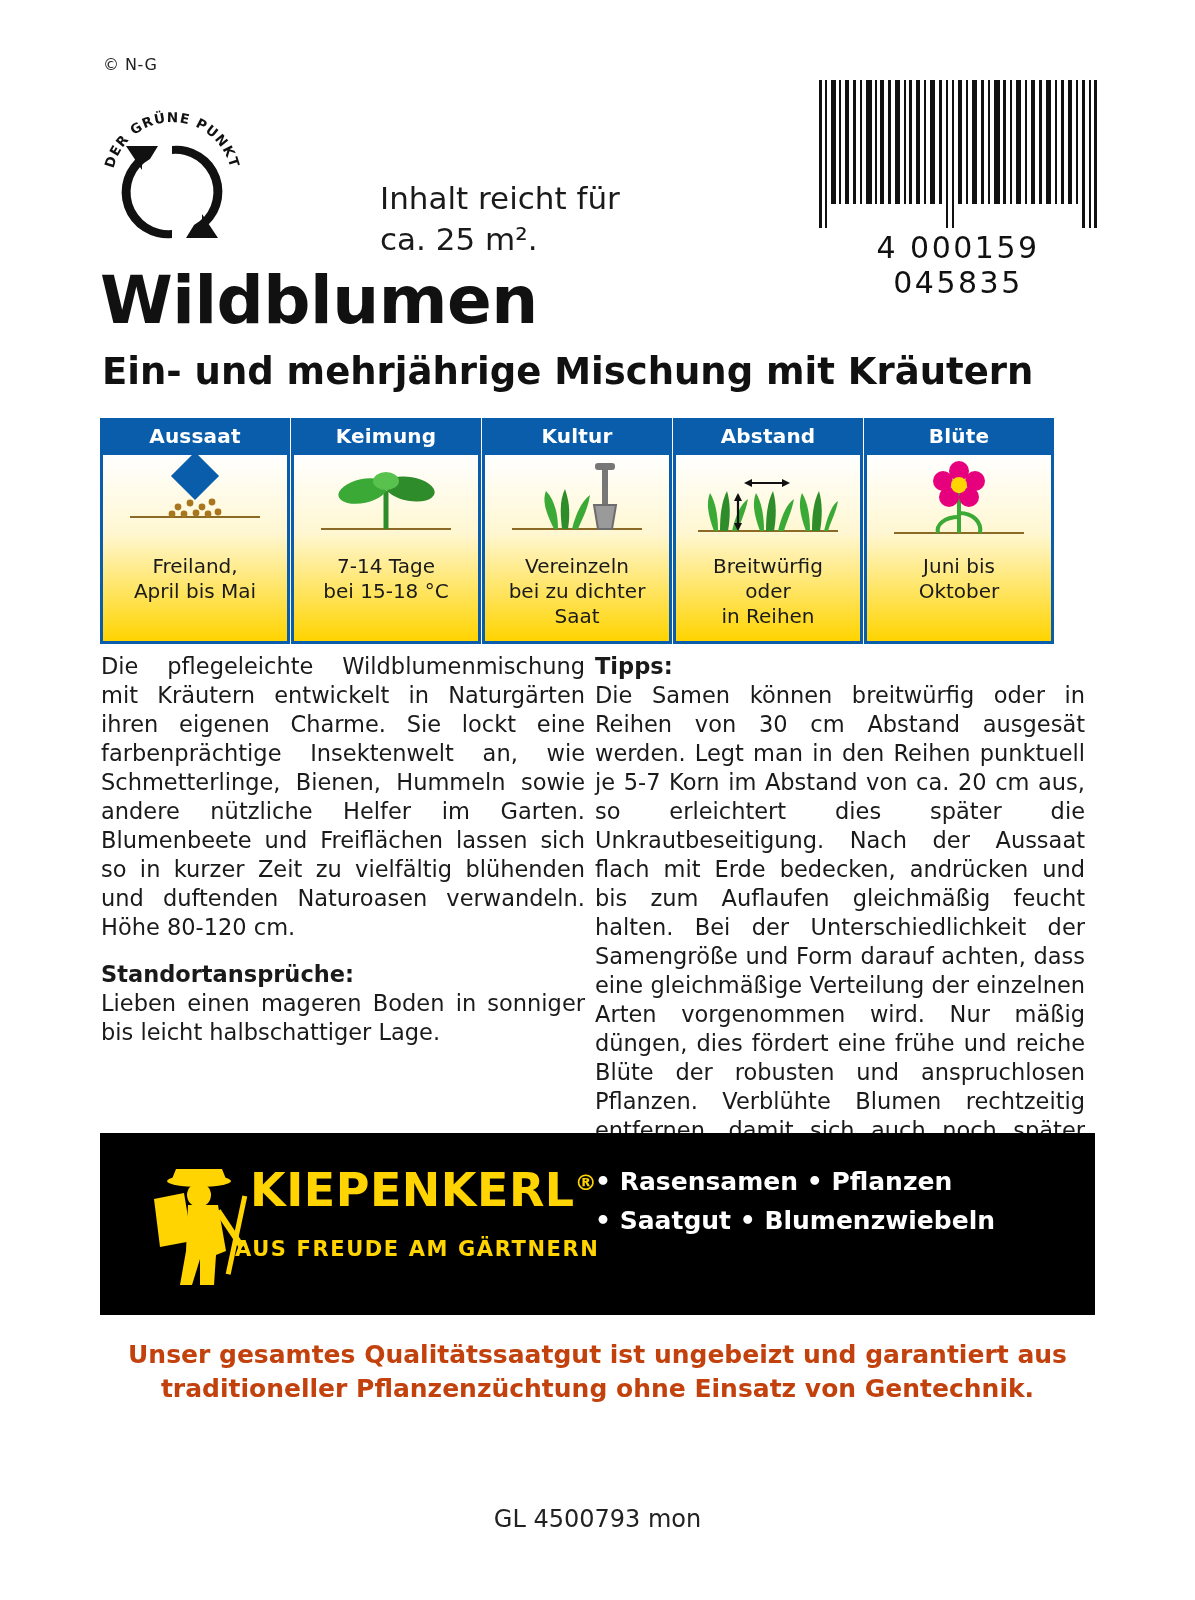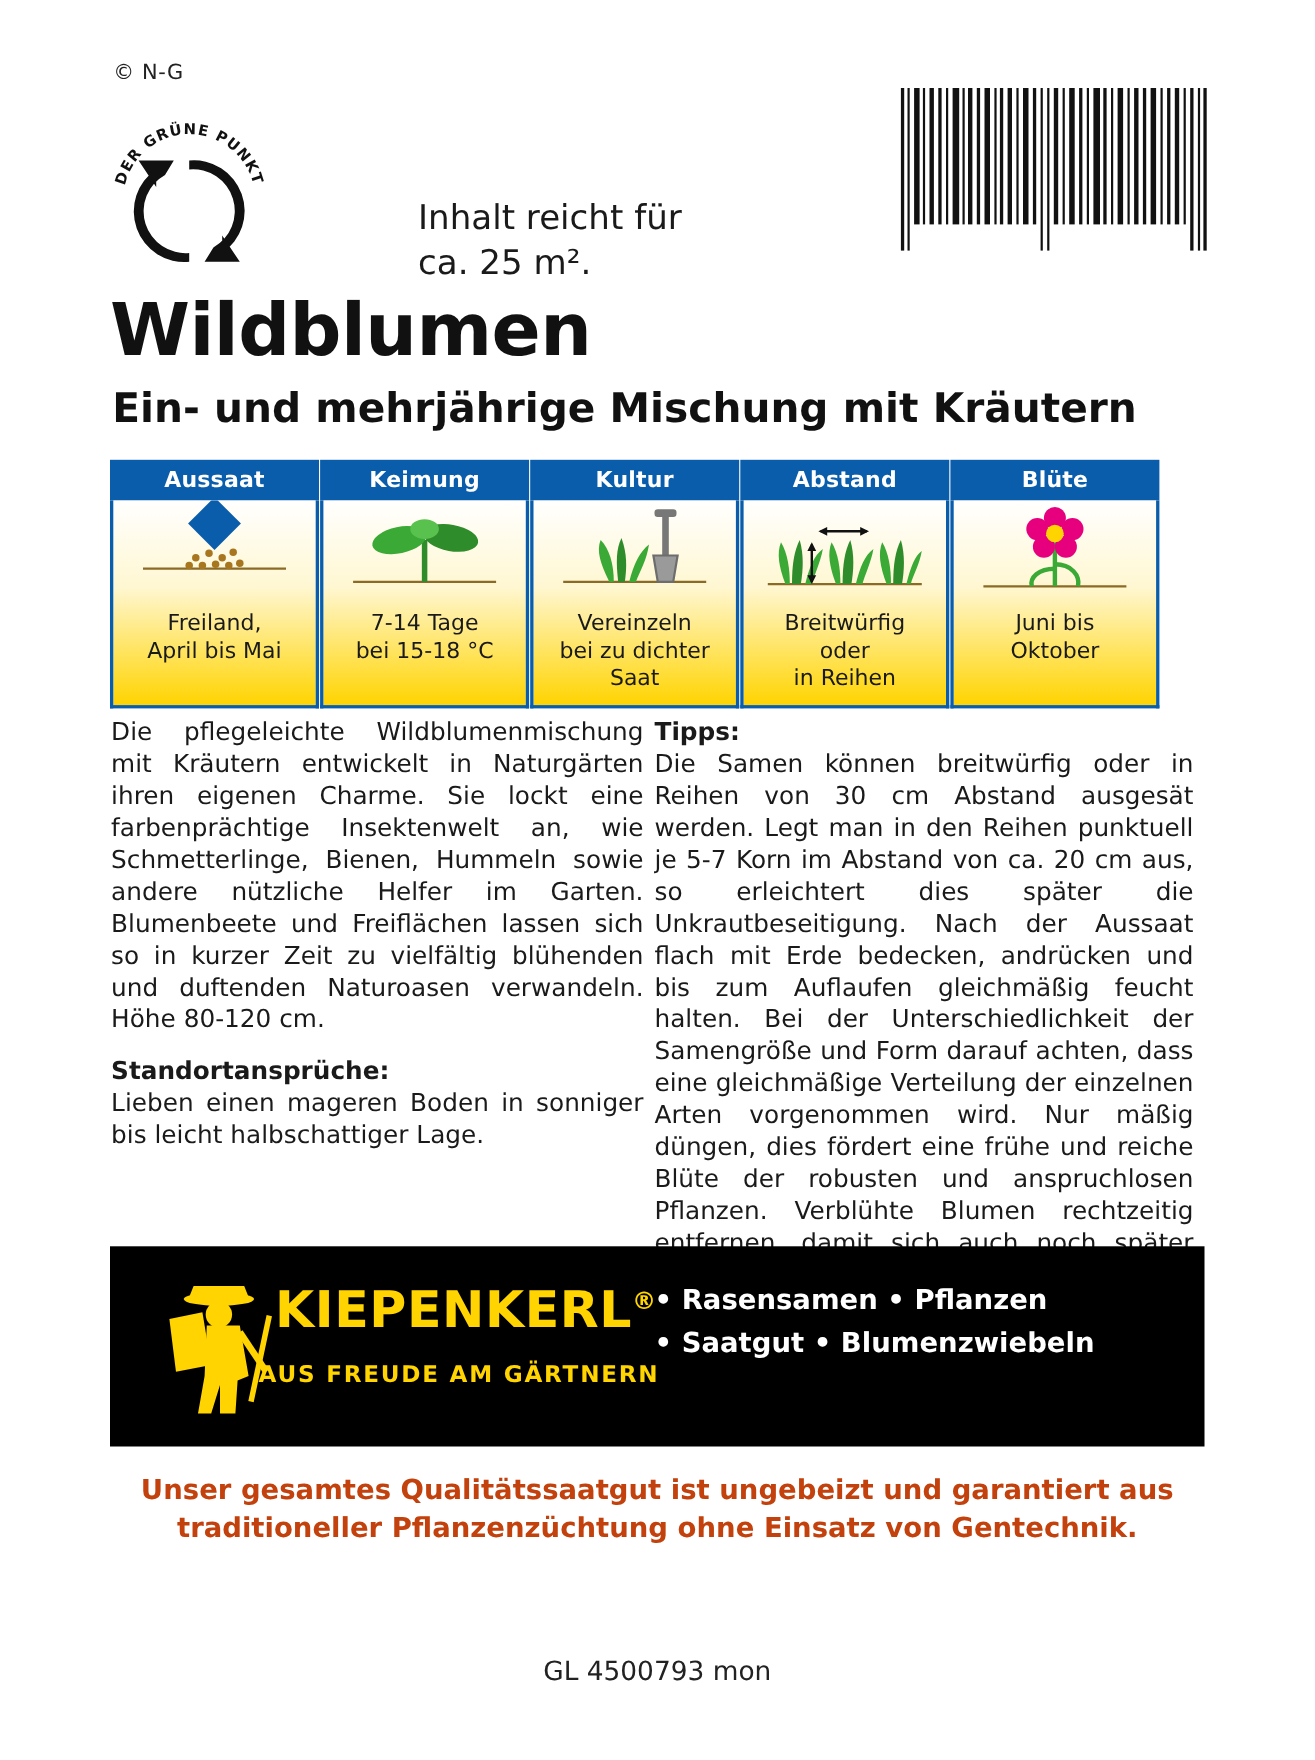--- a/index.html
+++ b/index.html
@@ -19,21 +19,21 @@
     position: relative;
     width: 1195px;
     height: 1600px;
   }
 
   
   .copyright {
     position: absolute;
     left: 103px;
     top: 55px;
-    font-size: 19px;
+    font-size: 16px;
     letter-spacing: 0.5px;
     color: #222;
   }
 
   .gruene-punkt {
     position: absolute;
     left: 98px;
     top: 108px;
     width: 148px;
     height: 148px;
@@ -297,20 +297,21 @@
         <rect x="229" y="0" width="5" height="124"></rect>
         <rect x="238" y="0" width="2" height="124"></rect>
         <rect x="244" y="0" width="3" height="124"></rect>
         <rect x="251" y="0" width="4" height="124"></rect>
         <rect x="259" y="0" width="2" height="124"></rect>
         <rect x="265" y="0" width="3" height="148"></rect>
         <rect x="272" y="0" width="2" height="148"></rect>
         <rect x="277" y="0" width="3" height="148"></rect>
       </g>
     </svg>
+    <div class="barcode-digits">4 000159 045835</div>
   </div>
 
   <div class="title">Wildblumen</div>
   <div class="subtitle">Ein- und mehrjährige Mischung mit Kräutern</div>
 
   <div class="iconrow">
 
     <div class="iconbox">
       <div class="hdr">Aussaat</div>
       <div class="body">

